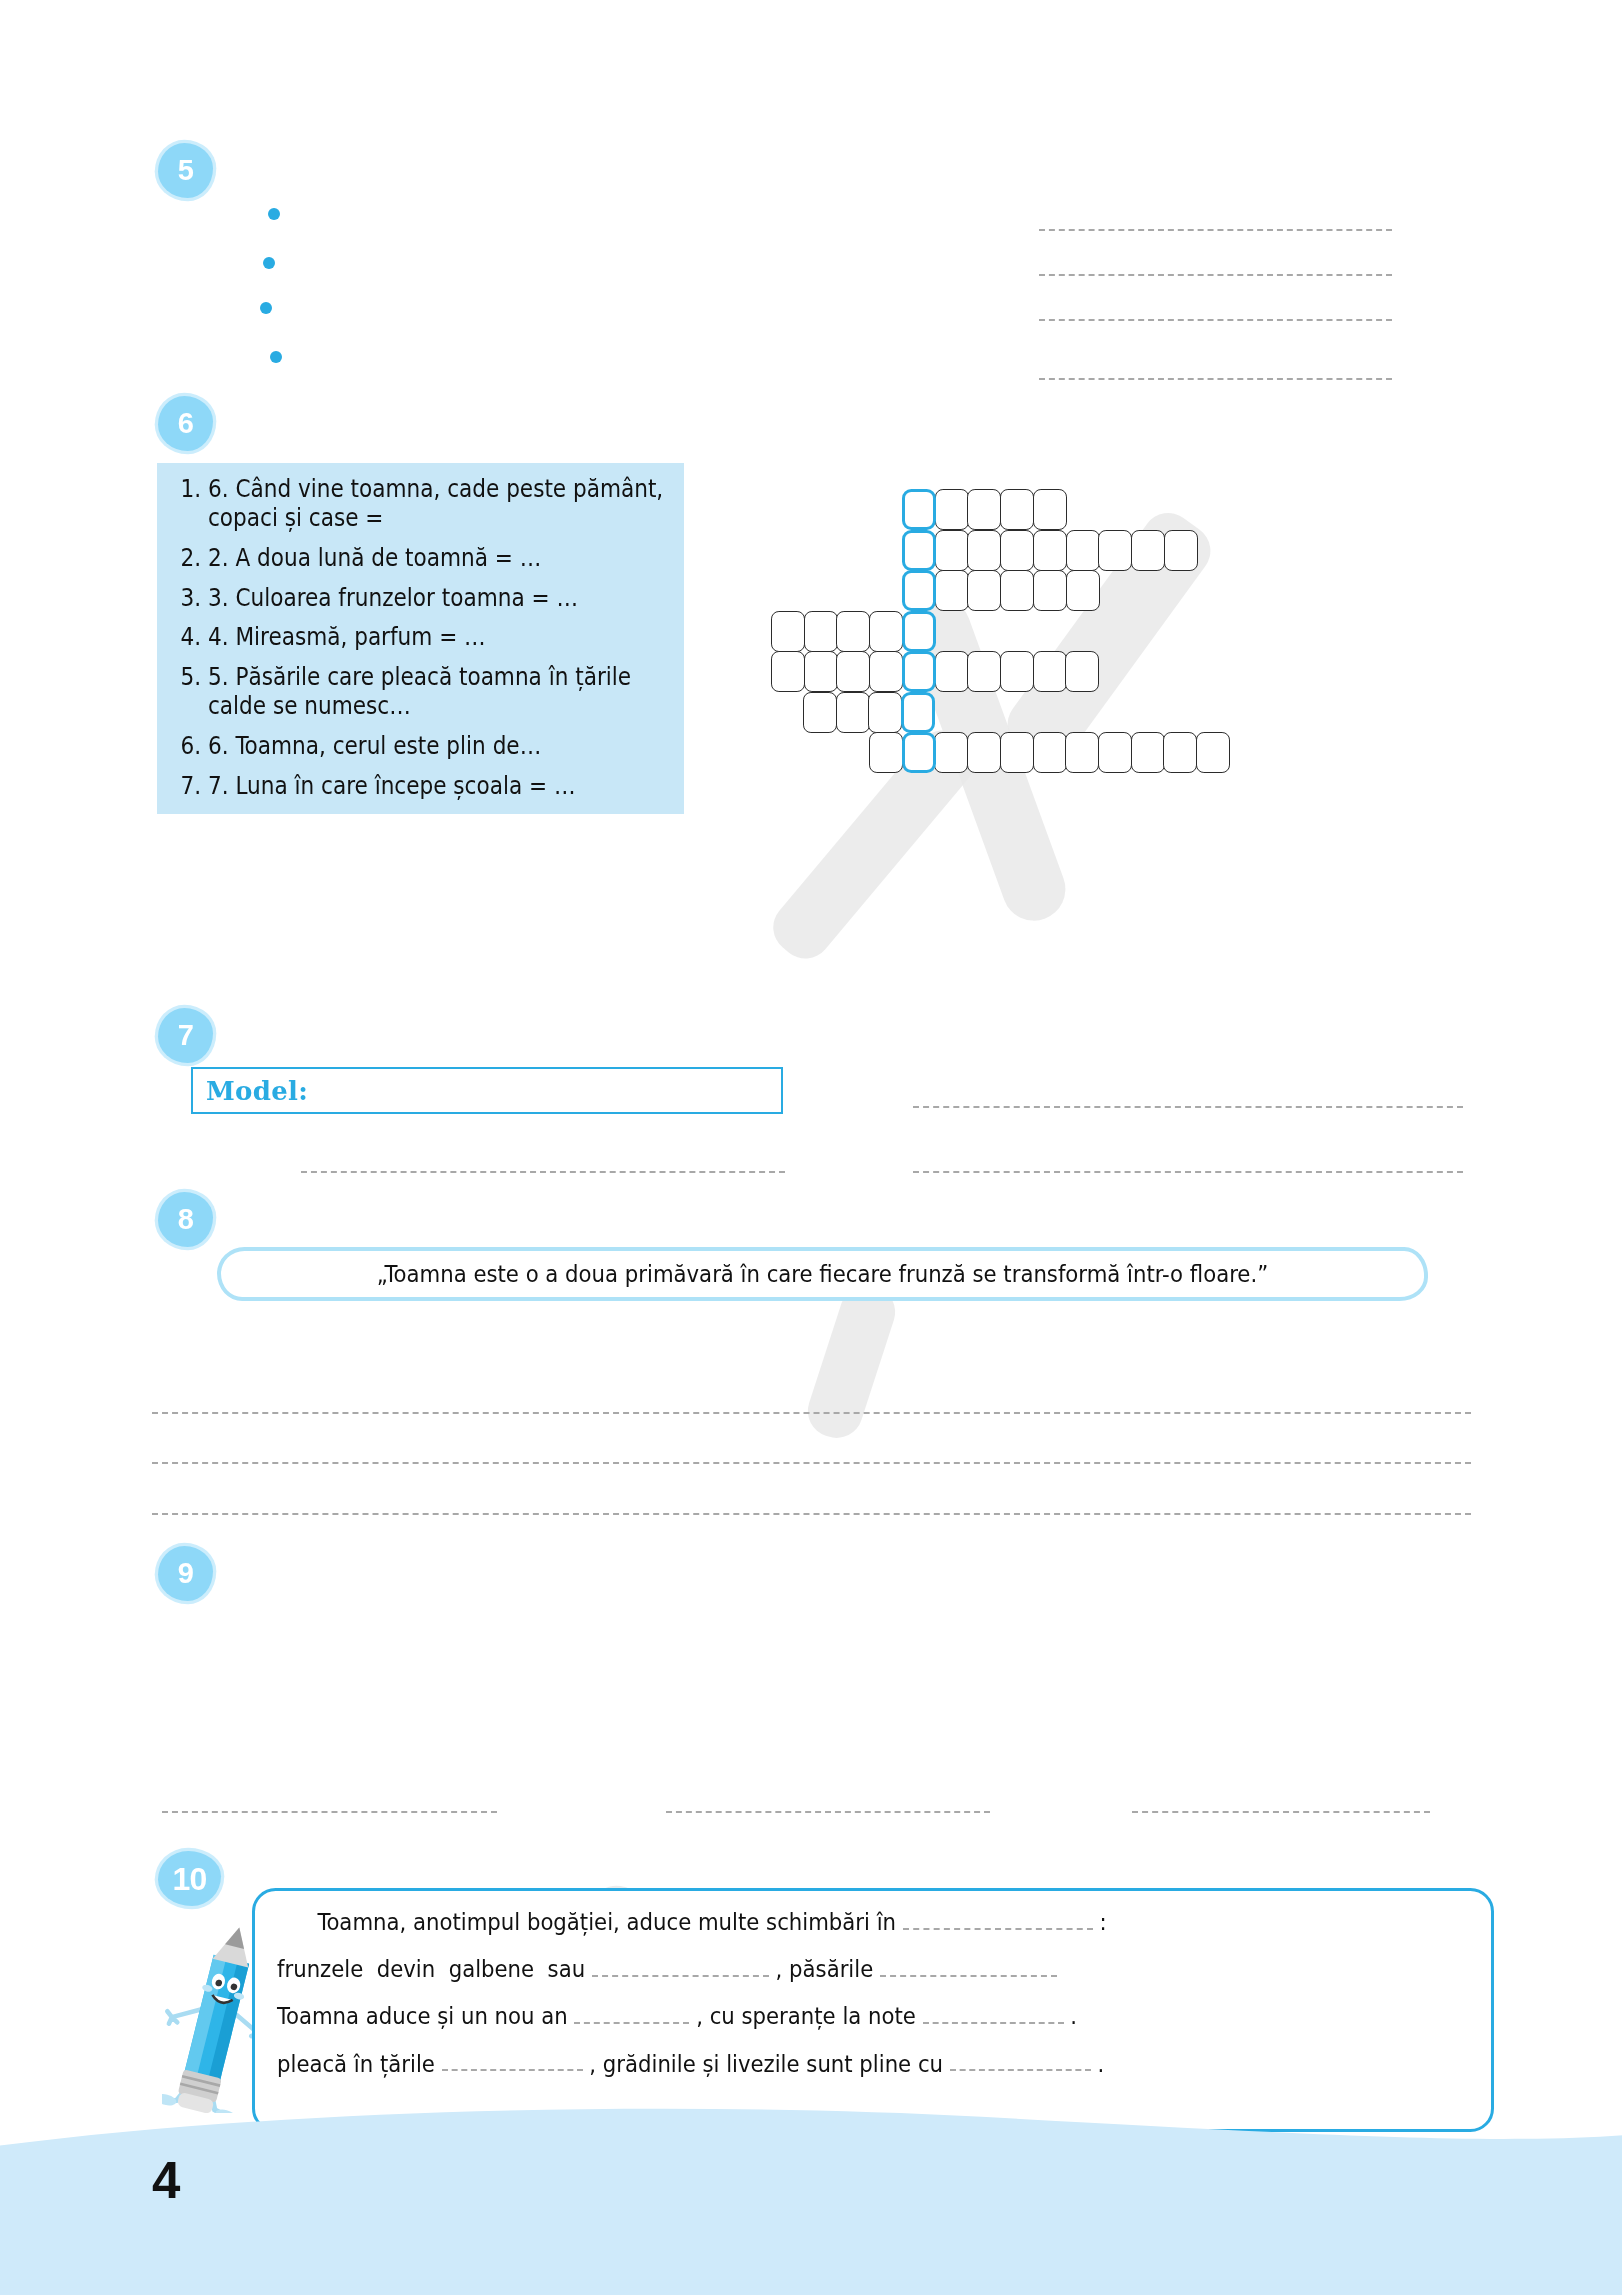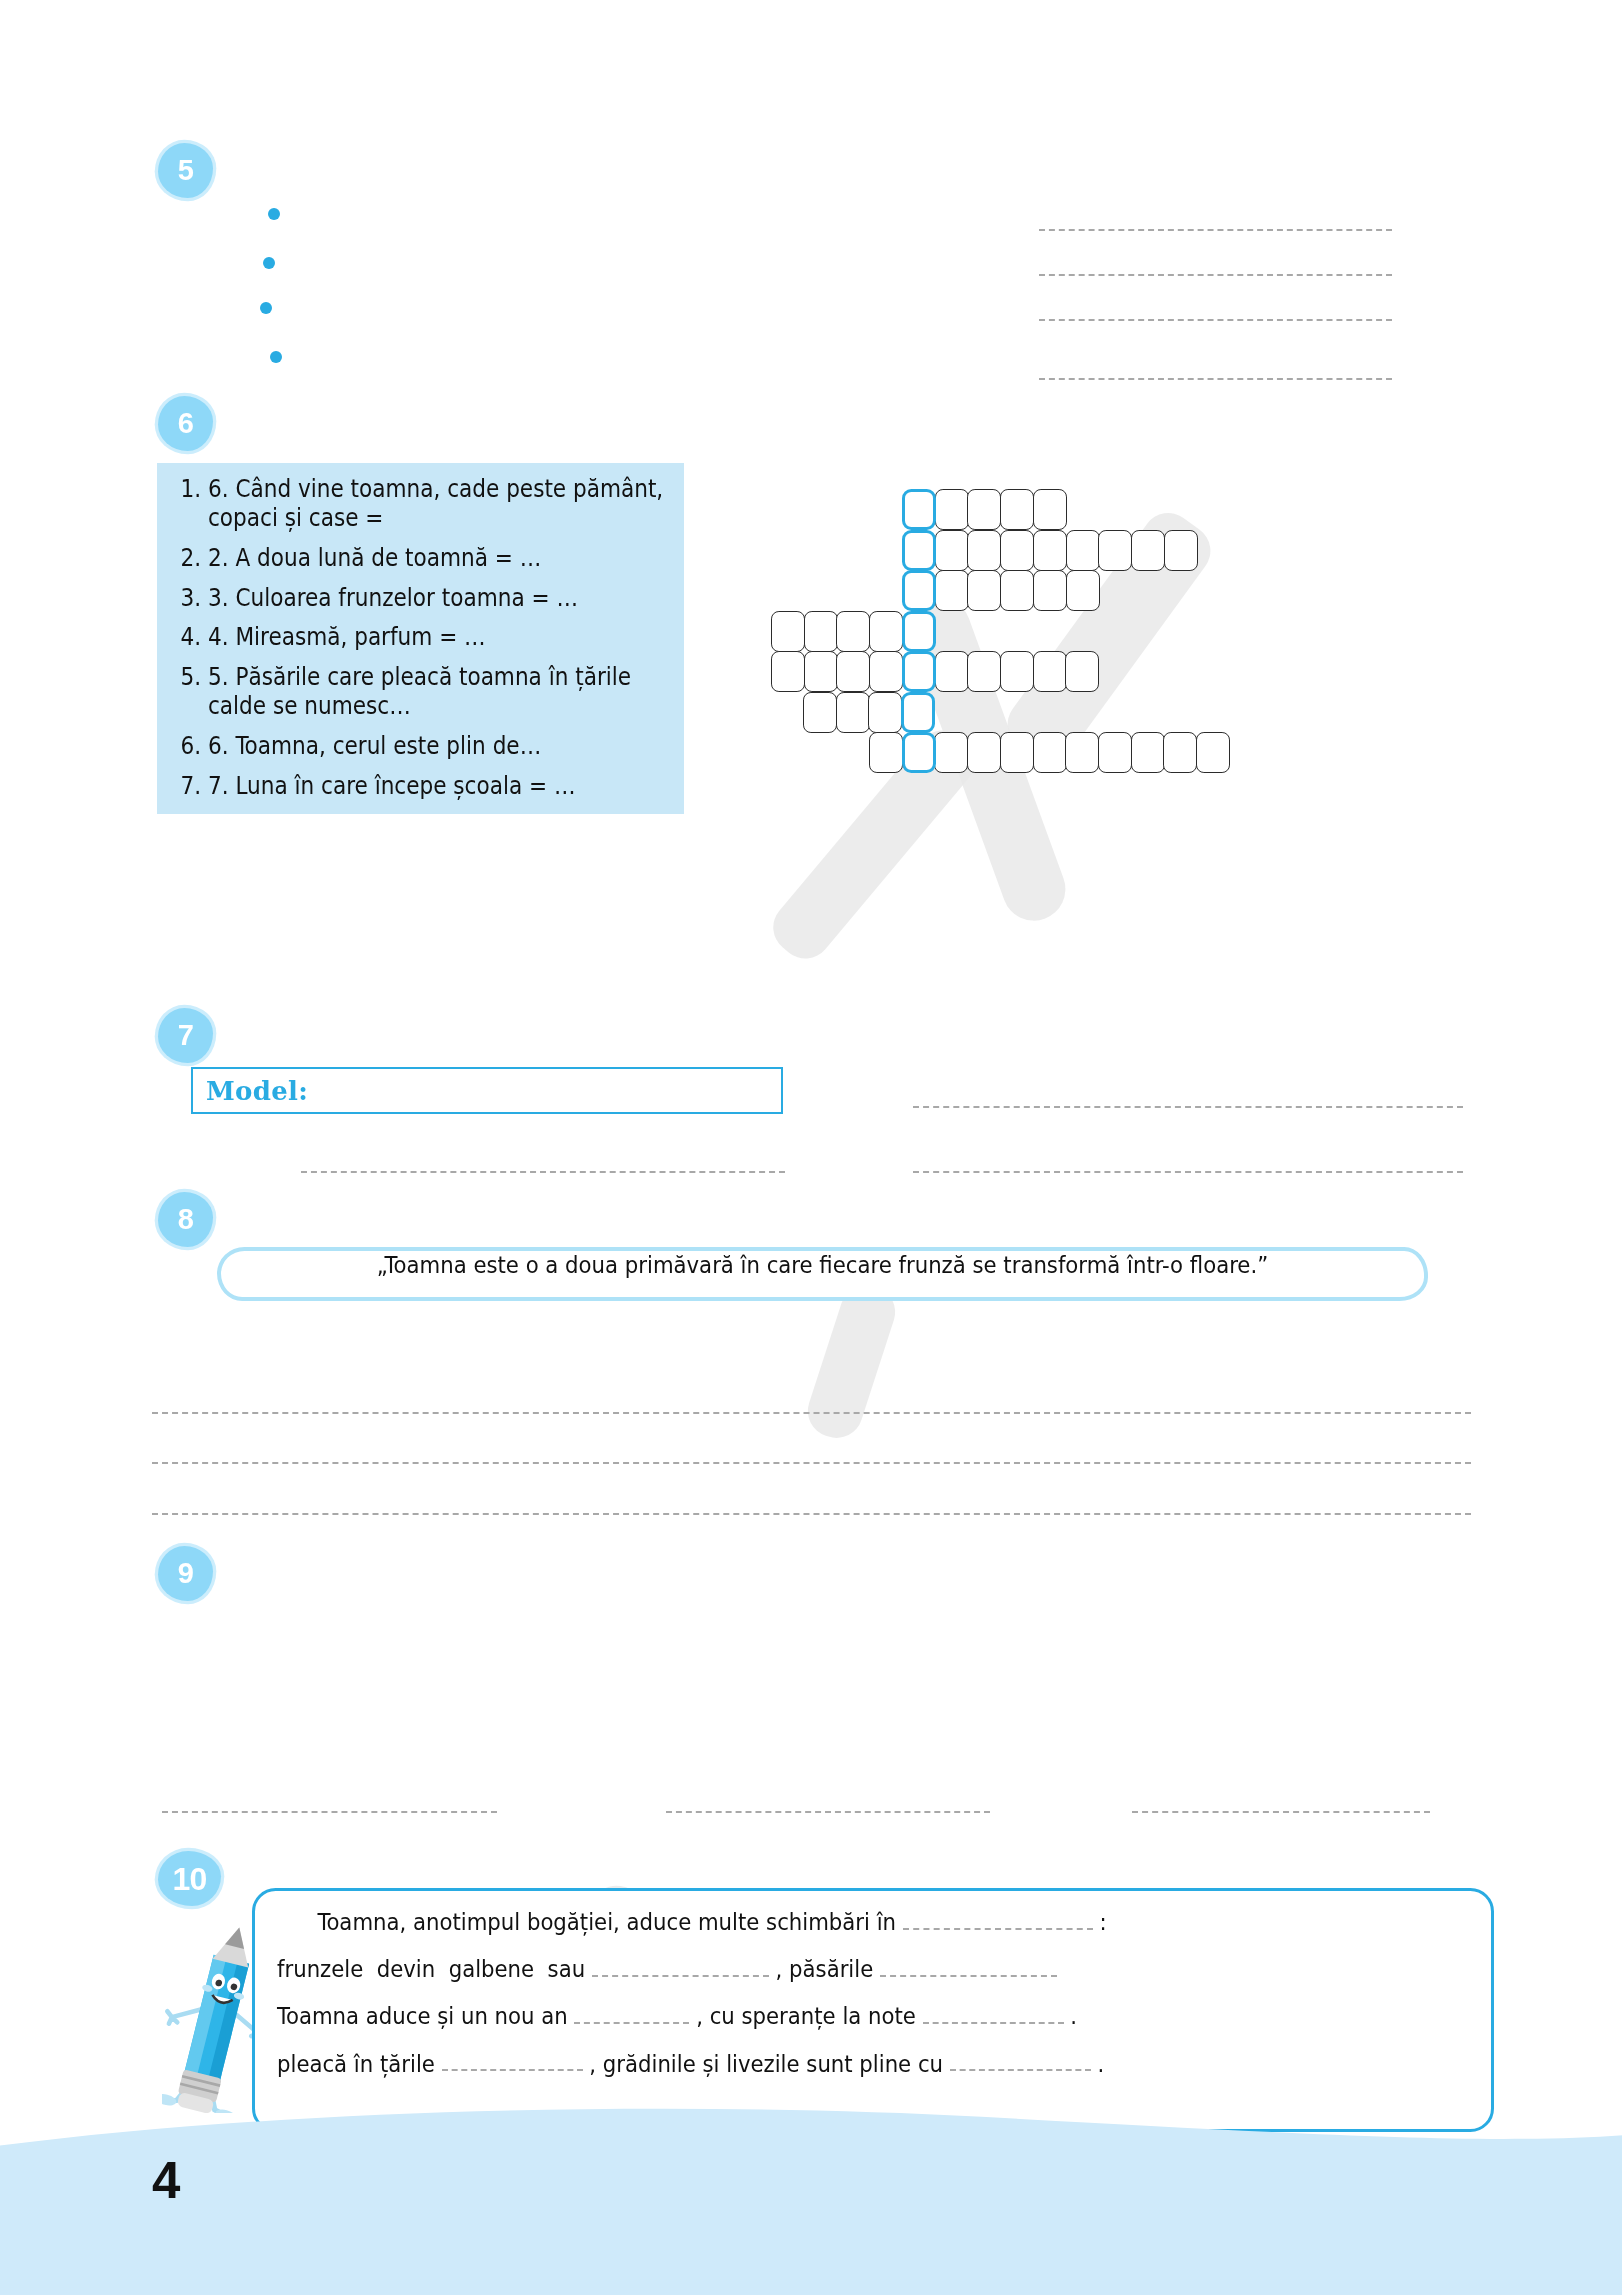--- a/index.html
+++ b/index.html
@@ -98,21 +98,21 @@
     letter-spacing:0.3px;
   }
 
   
   #quote-bubble{
     position:absolute;left:217px;top:1247px;width:1211px;height:54px;
     background:#ffffff;
     border:4.6px solid #aee2f7;
     border-radius:30px 26px 31px 27.5px / 29px 31px 26px 30px;
     box-sizing:border-box;
-    display:flex;justify-content:center;
+    display:flex;align-items:center;justify-content:center;
   }
   #quote-text{
     font-size:23.6px;color:#111;white-space:nowrap;
     font-family:"DejaVu Sans", sans-serif;
     font-stretch:condensed;
   }
 
   
   #fill-box{
     position:absolute;left:252px;top:1888px;width:1242px;height:244px;

